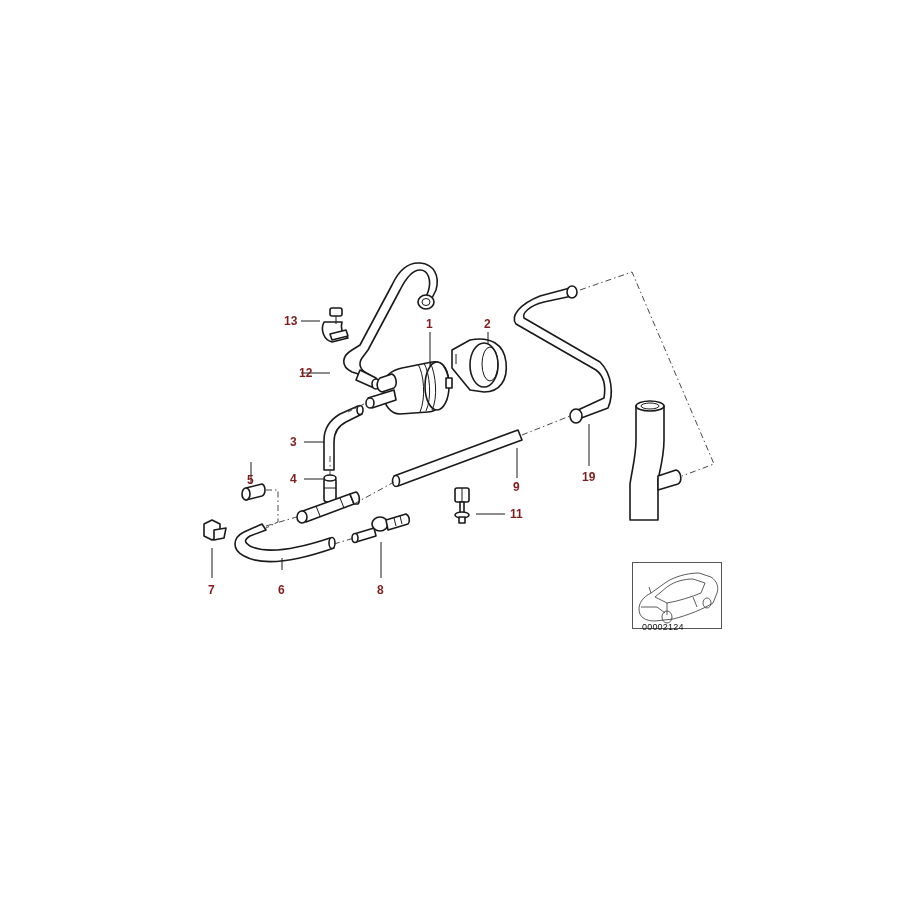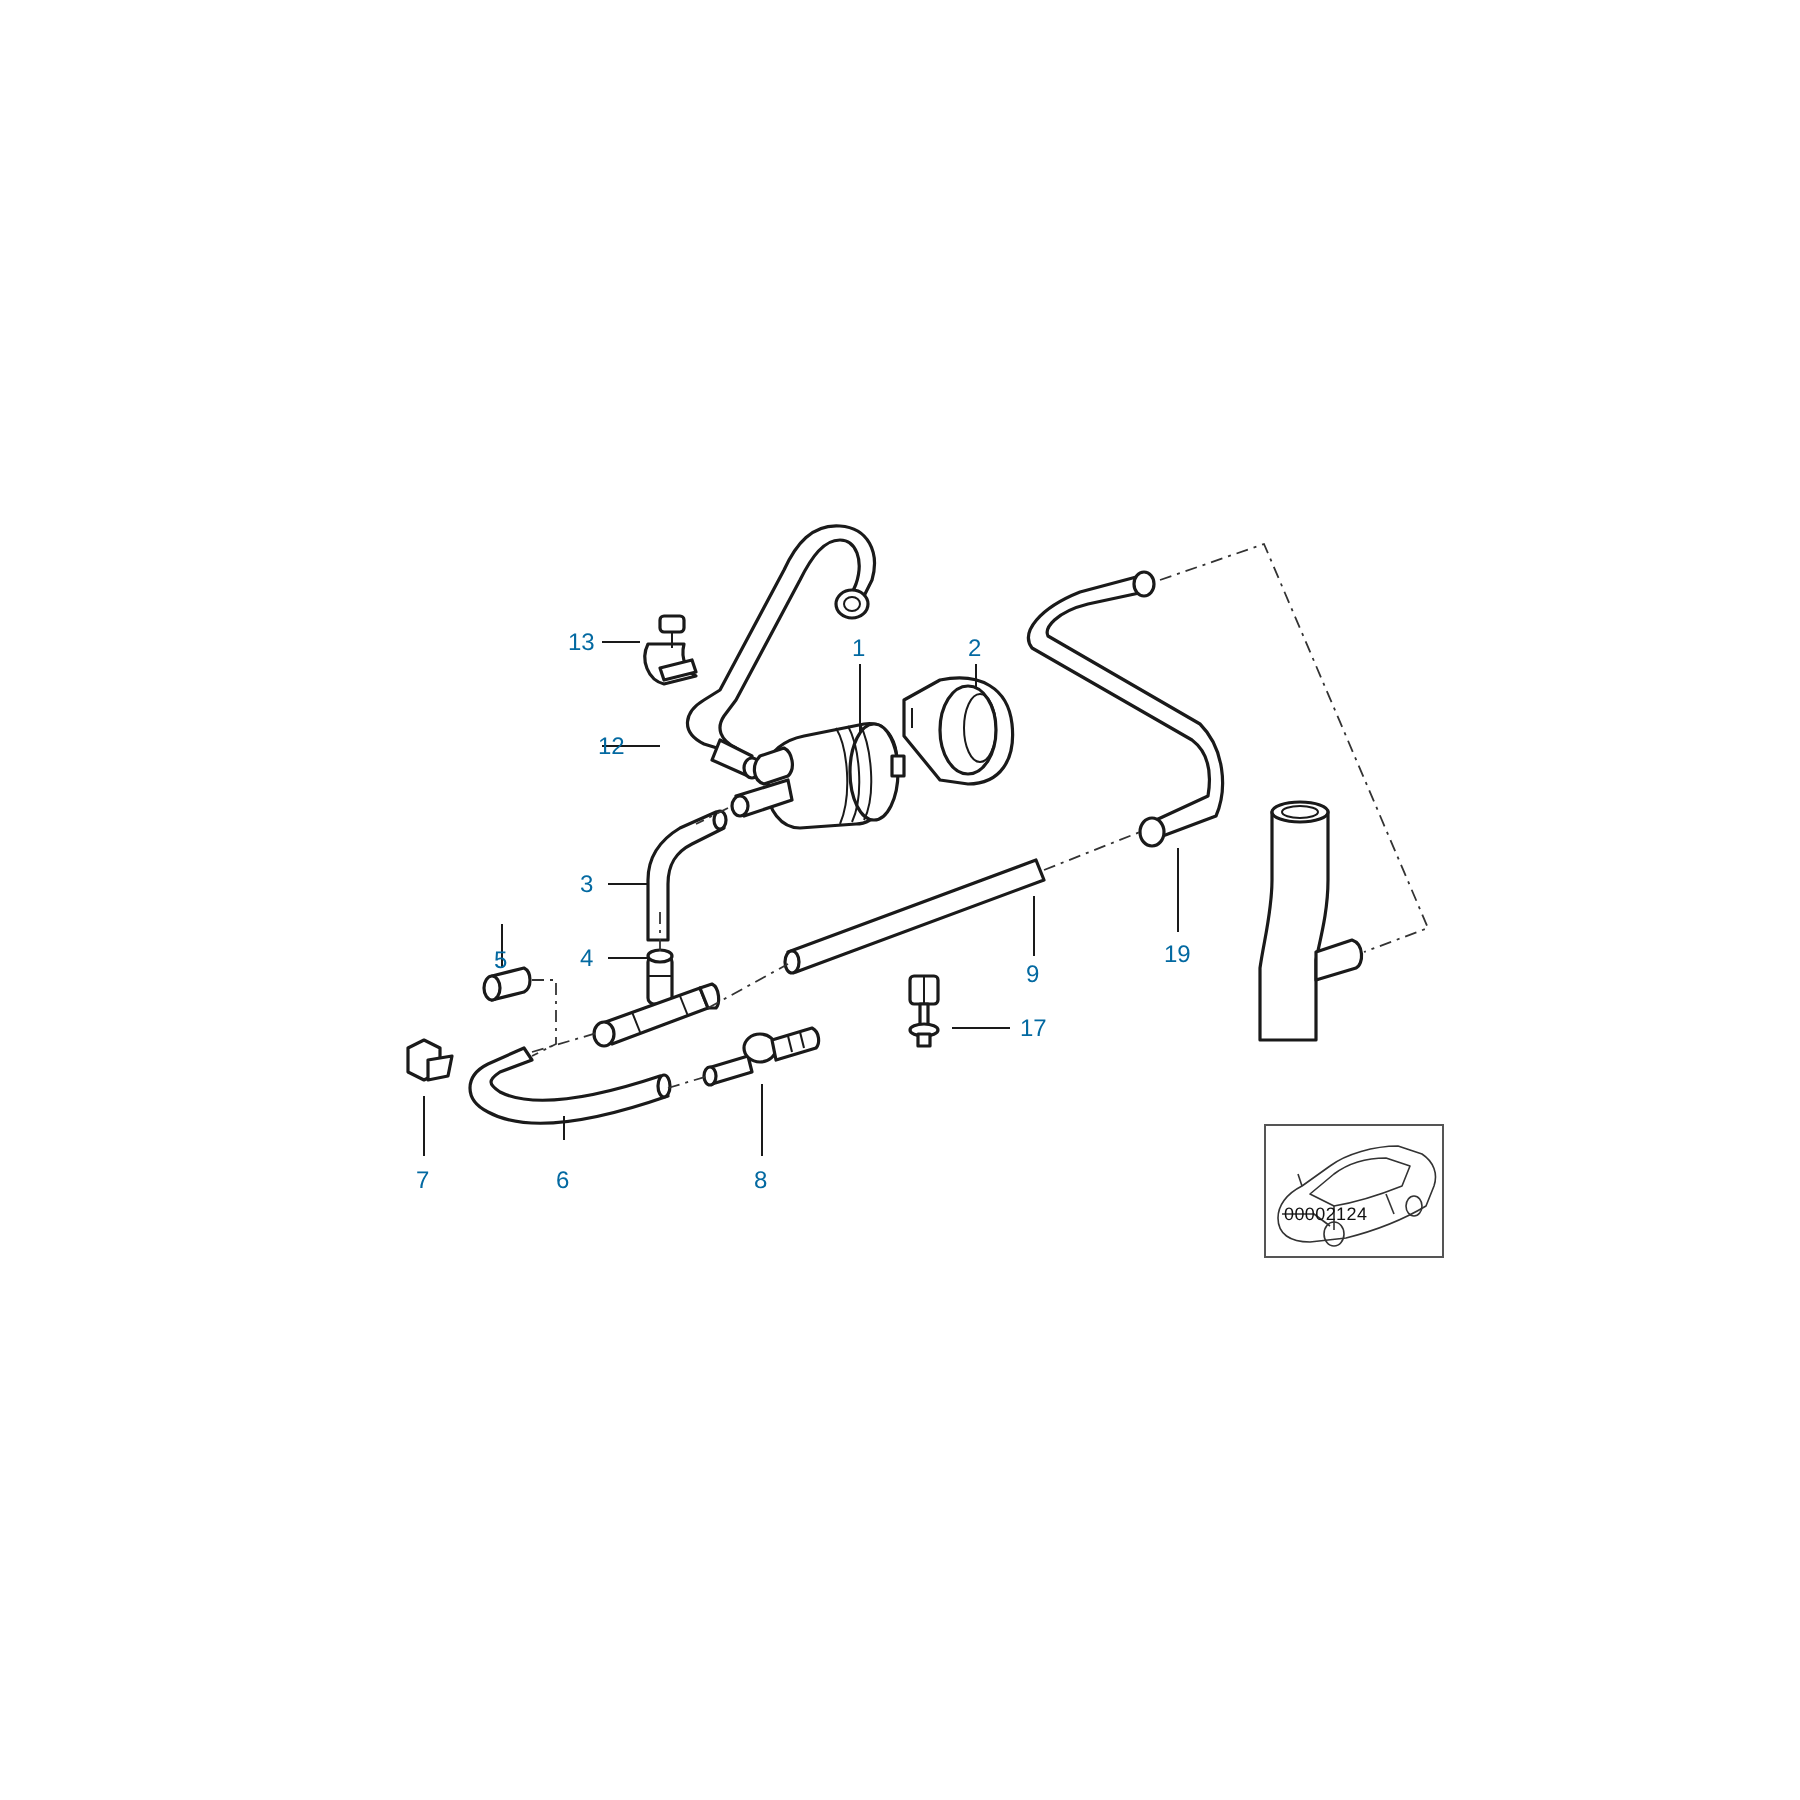--- a/index.html
+++ b/index.html
@@ -2,21 +2,21 @@
 <html><head>
 <meta charset="utf-8">
 <style>
   html, body { margin: 0; padding: 0; background: #ffffff; }
   body { width: 900px; height: 900px; position: relative; overflow: hidden; font-family: "Liberation Sans", sans-serif; }
   #diagram { position: absolute; left: 0; top: 0; width: 900px; height: 900px; }
   .part { fill: #ffffff; stroke: #1a1a1a; stroke-width: 1.6; stroke-linejoin: round; stroke-linecap: round; }
   .thin { fill: none; stroke: #1a1a1a; stroke-width: 1; }
   .dash { fill: none; stroke: #333; stroke-width: 0.9; stroke-dasharray: 6 3 1.5 3; }
   .leader { stroke: #1a1a1a; stroke-width: 1; }
-  .callout { position: absolute; font-weight: normal; font-size: 12px; color: #0369a1; line-height: 1; }
+  .callout { position: absolute; font-weight: bold; font-size: 12px; color: #7f1d1d; line-height: 1; }
   .inset-caption { position: absolute; font-size: 9px; color: #111; letter-spacing: 0.2px; }
   .inset-frame { position: absolute; border: 1px solid #555; background: #fff; }
 </style>
 </head>
 <body>
 
 <svg id="diagram" viewBox="0 0 900 900" xmlns="http://www.w3.org/2000/svg">
 
   <g>
     <path class="part" d="M352,372 C340,366 342,356 352,350 L360,345 L392,285 C398,272 406,262 420,263 C434,264 440,276 436,290 L430,302 C428,308 426,310 422,306 L428,292 C432,280 428,270 420,270 C412,270 406,278 400,290 L368,350 L362,358 C358,364 360,370 368,374 L378,380 Z"></path>
@@ -149,31 +149,31 @@
 <div class="callout" style="left:426px;top:318px;">1</div>
 <div class="callout" style="left:484px;top:318px;">2</div>
 <div class="callout" style="left:290px;top:436px;">3</div>
 <div class="callout" style="left:290px;top:473px;">4</div>
 <div class="callout" style="left:247px;top:474px;">5</div>
 <div class="callout" style="left:278px;top:584px;">6</div>
 <div class="callout" style="left:208px;top:584px;">7</div>
 <div class="callout" style="left:377px;top:584px;">8</div>
 <div class="callout" style="left:513px;top:481px;">9</div>
 <div class="callout" style="left:582px;top:471px;">19</div>
-<div class="callout" style="left:510px;top:508px;">17</div>
+<div class="callout" style="left:510px;top:508px;">11</div>
 <div class="callout" style="left:299px;top:367px;">12</div>
 <div class="callout" style="left:284px;top:315px;">13</div>
 
 <div class="inset-frame" style="left:632px;top:562px;width:88px;height:65px;">
   <svg width="88" height="65" viewBox="0 0 88 65" xmlns="http://www.w3.org/2000/svg">
     <g fill="none" stroke="#333" stroke-width="0.8" stroke-linejoin="round">
       <path d="M6,46 C6,40 10,34 18,30 L32,20 C40,14 54,10 66,10 L78,14 C84,18 86,24 84,30 L80,40 C70,46 56,52 40,56 L22,58 C12,58 6,54 6,46 Z"></path>
       <path d="M22,34 L34,24 C42,18 52,16 60,16 L72,20 L68,30 C58,34 46,38 34,40 Z"></path>
       <path d="M34,40 L34,52"></path>
       <path d="M60,34 L64,44"></path>
       <ellipse cx="34" cy="54" rx="5" ry="6"></ellipse>
       <ellipse cx="74" cy="40" rx="4" ry="5"></ellipse>
       <path d="M8,44 L24,44 L32,50"></path>
       <path d="M18,30 L16,24"></path>
     </g>
   </svg>
 </div>
-<div class="inset-caption" style="left:642px;top:602px;">00002124</div>
+<div class="inset-caption" style="left:642px;top:622px;">00002124</div>
 
 </body></html>

